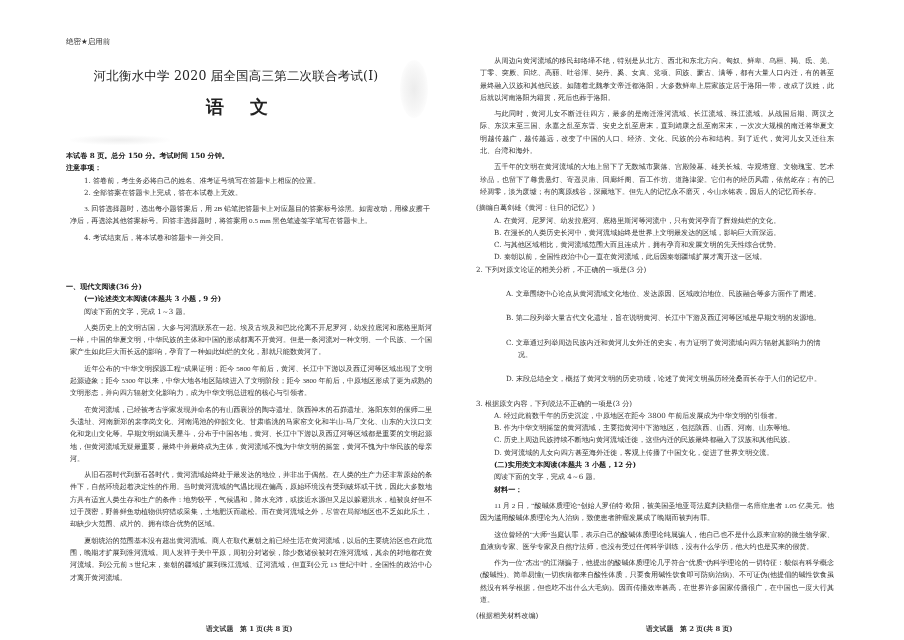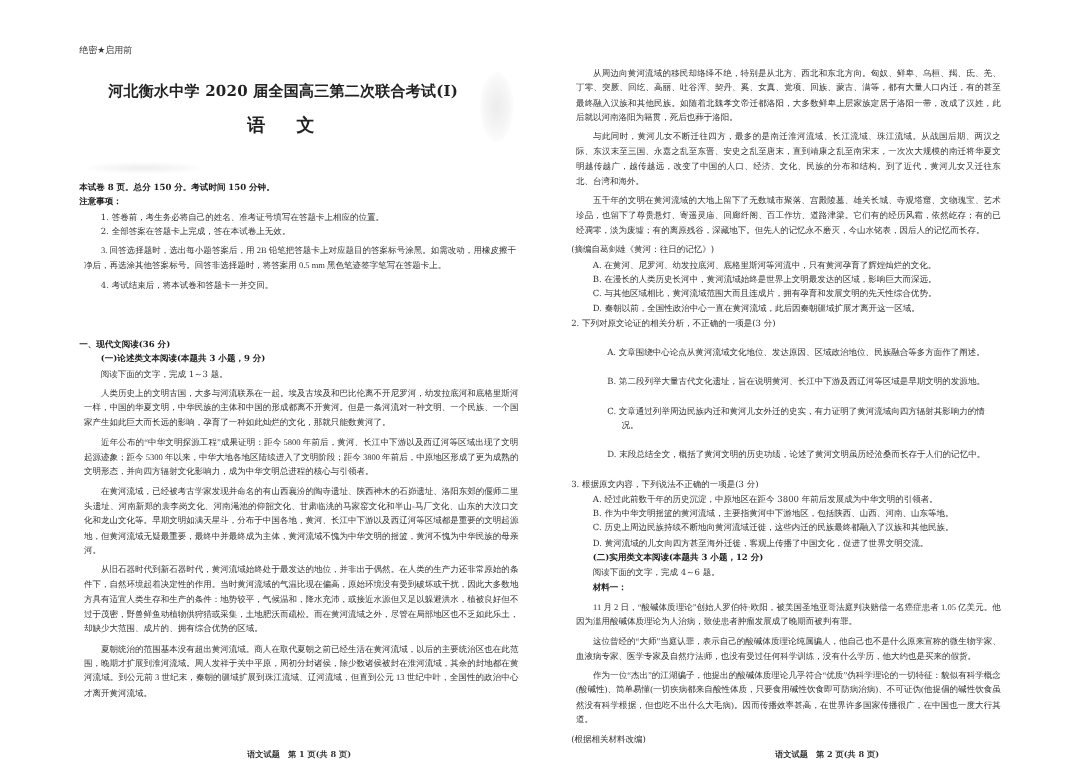--- a/index.html
+++ b/index.html
@@ -5,22 +5,22 @@
   html, body { margin:0; padding:0; }
   body {
     width:904px; height:640px; background:#ffffff; overflow:hidden; position:relative;
     font-family:"DejaVu Serif", "Liberation Serif", serif; color:#2a2a2a;
   }
   .page { position:absolute; top:0; height:640px; }
   #left-page { left:0; width:452px; }
   #right-page { left:452px; width:452px; }
 
   .confidential { position:absolute; left:66px; top:37px; font-size:7.5px; color:#333; font-family:"DejaVu Sans", sans-serif; }
-  .exam-title { position:absolute; left:86px; top:68px; width:300px; text-align:center; font-size:12.5px; font-weight:bold; color:#222; letter-spacing:0.2px; white-space:nowrap; }
-  .subject-title { position:absolute; left:206px; top:95px; width:80px; font-size:15px; font-weight:bold; letter-spacing:26px; color:#222; white-space:nowrap; }
+  .exam-title { position:absolute; left:86px; top:68px; width:300px; text-align:center; font-size:12.5px; font-weight:normal; color:#222; letter-spacing:0.2px; white-space:nowrap; }
+  .subject-title { position:absolute; left:206px; top:95px; width:80px; font-size:18px; font-weight:bold; letter-spacing:26px; color:#222; white-space:nowrap; }
   .smudge { position:absolute; left:400px; top:60px; width:28px; height:58px; background:radial-gradient(ellipse at center, #ececec 0%, #f6f6f6 50%, #ffffff 80%); border-radius:50%; }
   .smudge2 { position:absolute; left:70px; top:135px; width:100px; height:10px; background:radial-gradient(ellipse at center, #eeeeee 0%, #ffffff 75%); }
 
   .block { position:absolute; font-size:7.1px; line-height:12.3px; color:#333; }
   .bold { font-weight:bold; color:#222; }
   .para { text-indent:2em; margin:4px; text-align:justify;font-family:Liberation Serif, serif; }
   .line { margin:0; white-space:nowrap; overflow:hidden; }
   .ind1 { padding-left:18px; }
   .opt { padding-left:18px; margin:0; }
   .optwrap { padding-left:30px; text-indent:-12px; margin:12px; }

